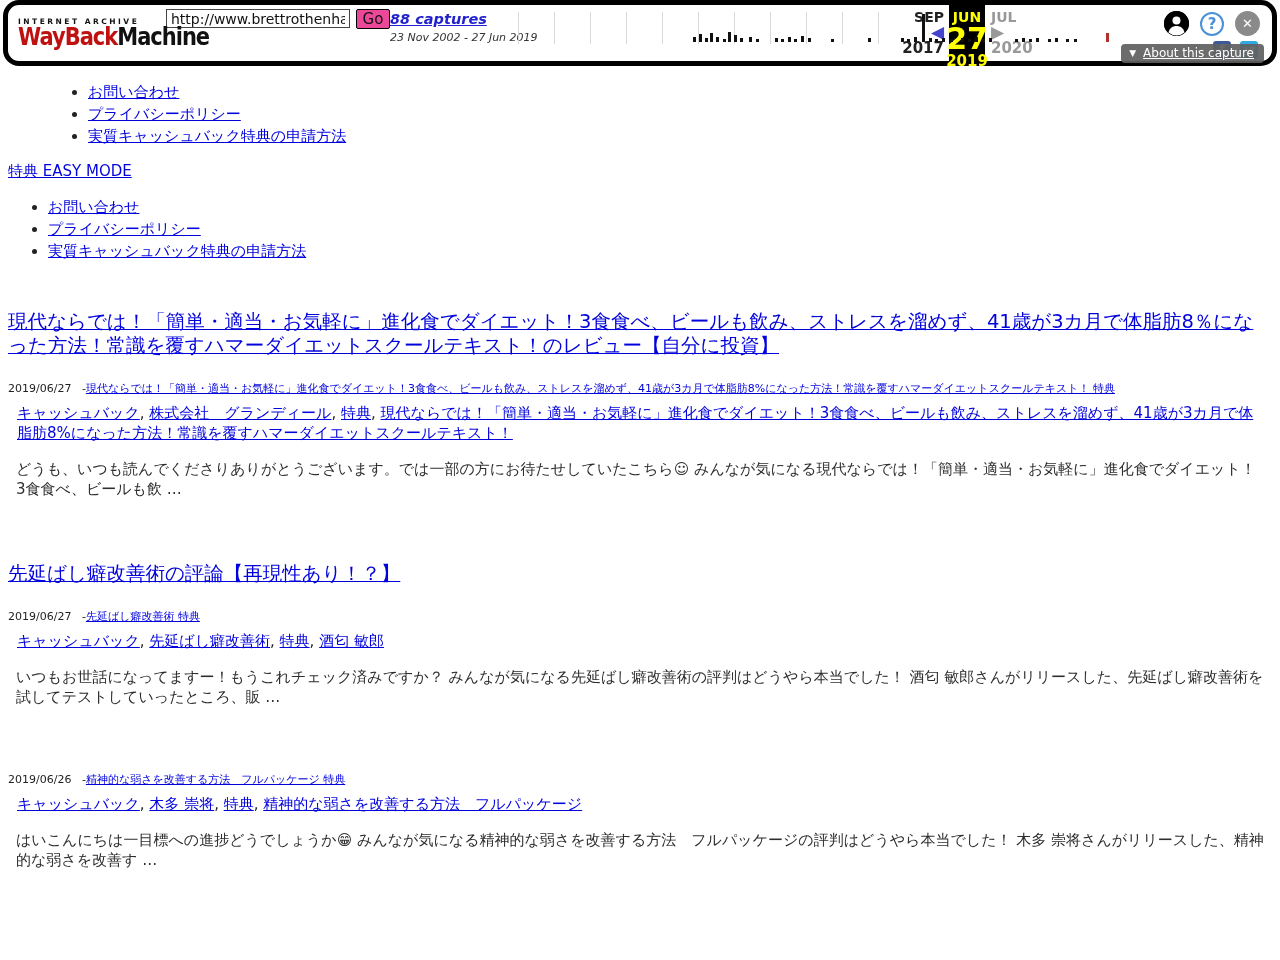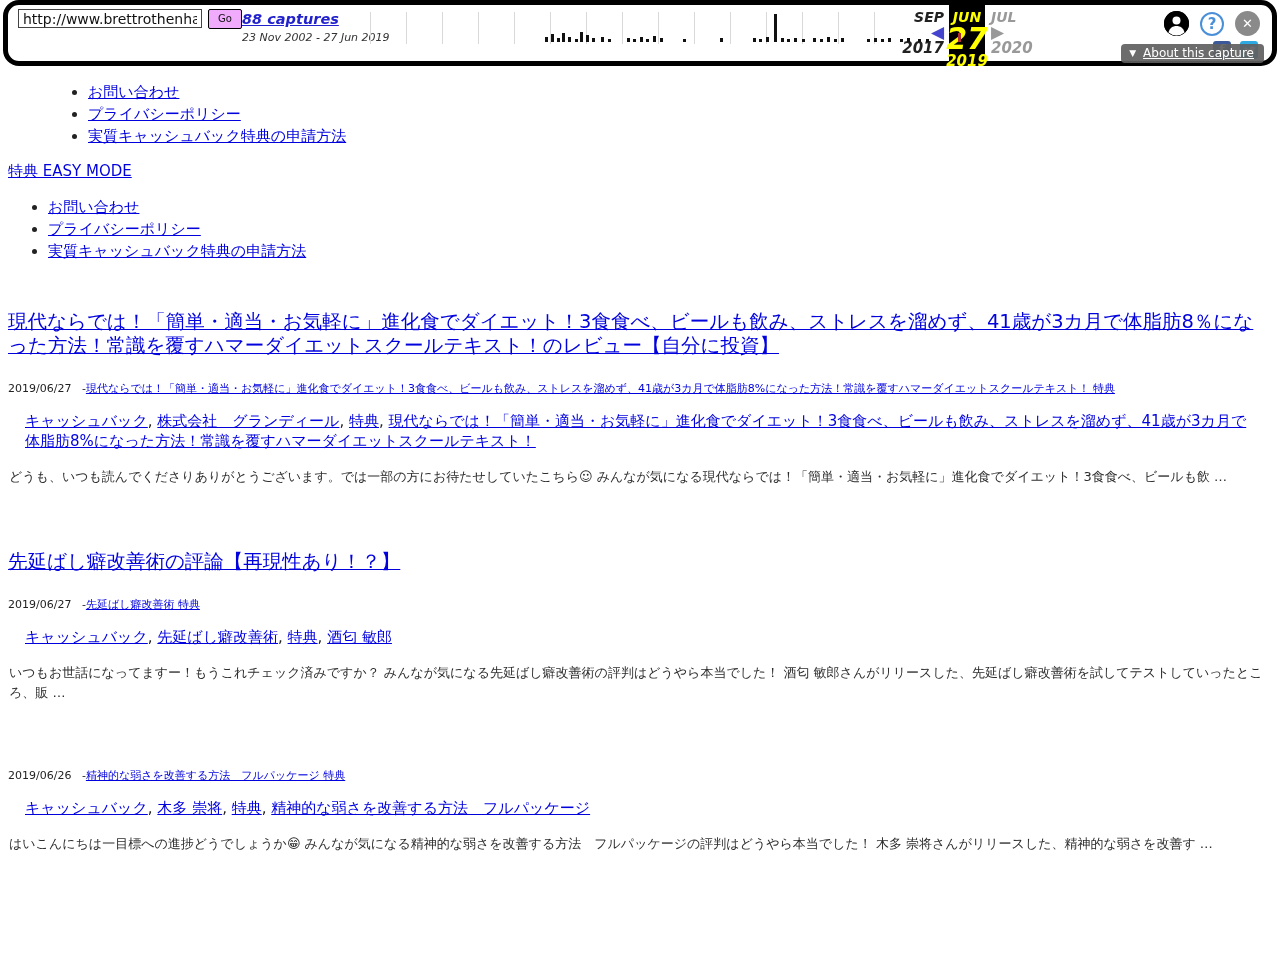--- a/index.html
+++ b/index.html
@@ -19,38 +19,38 @@
   .wb-logo-main .red { color:#c01111; }
   .wb-logo-main .blk { color:#111; }
 
   .wb-middle { flex:1; display:flex; flex-direction:row; padding-top:2px; }
   .wb-urlrow { display:flex; gap:6px; }
   .wb-url {
     flex:1; height:19px; border:1px solid #444; font-size:14px; padding:0 4px;
     font-family:"DejaVu Sans","Liberation Sans",sans-serif; color:#111;
   }
   .wb-go {
-    width:34px; height:20px; background:#f0abfc; border:1px solid #000; border-radius:2px;
-    font-size:10px; line-height:16px; color:#111; padding:0;
+    width:34px; height:20px; background:#ec4899; border:1px solid #000; border-radius:2px;
+    font-size:15px; line-height:16px; color:#111; padding:0;
     font-family:"DejaVu Sans","Liberation Sans",sans-serif;
   }
   .wb-row2 { display:flex; flex:1; }
   .wb-captures { width:128px; padding-top:0;font-style:italic; }
   .wb-captures a { font-size:14.5px; font-weight:bold; color:#2222cc; }
   .wb-range { font-size:11px; color:#333; margin-top:3px; white-space:nowrap; }
 
   .wb-spark {
     position:relative; flex:1; height:32px; margin-top:3px; overflow:visible;
     background:repeating-linear-gradient(to right,#d9d9d9 0 1px,transparent 1px 36px);
   }
   .wb-spark .bar { position:absolute; bottom:2px; width:3px; background:#111; }
   .wb-spark .hl { position:absolute; background:#ffffcc; border-left:1px solid #e6e6b8; border-right:1px solid #e6e6b8; z-index:-1; }
   .wb-spark .redbar { position:absolute; bottom:2px; width:3px; background:#b03030; }
 
-  .wb-monthnav { display:flex; height:100%;font-style:italic; }
+  .wb-monthnav { display:flex; height:100%; }
   .mn-col { display:flex; flex-direction:column; justify-content:space-between; line-height:1; padding:3px 0 4px; }
   .mn-prev { width:42px; align-items:flex-end; padding-right:5px; }
   .mn-cur  { width:36px; align-items:center; background:#000; color:#ffff00; margin:-2px 0; padding-top:5px; padding-bottom:6px; }
   .mn-next { width:46px; align-items:flex-start; padding-left:6px; color:#999; }
   .mn-m { font-size:14px; font-weight:bold; }
   .mn-day { font-size:30px; font-weight:bold; }
   .mn-y { font-size:15px; font-weight:bold; }
   .mn-arrow { font-size:17px; line-height:1; cursor:pointer; }
   .mn-prev .mn-arrow { color:#4444cc; }
   .mn-next .mn-arrow { color:#999; }
@@ -81,27 +81,31 @@
   h1.site-title { font-size:29px; margin:27px 0 22px; color:#111; font-weight:bold; letter-spacing:0.5px; }
   .subtitle { margin:0 0 8px; font-size:15px; }
 
   .article { margin-top:49px; }
   .article + .article { margin-top:63px; }
   .article h2 { margin:0; font-size:19.5px; line-height:1.23; }
   .article h2 a { font-weight:normal; }
   .article .meta { margin:21px 0 0; font-size:11px; line-height:20px; }
   .article .meta .date { color:#222; }
   .article .meta .dash { color:#222; white-space:pre; }
-  .article .tags { margin:12px; padding-left:5px; font-size:15px; line-height:20px; }
-  .article .excerpt { margin:16px 1px 0; font-size:13px; line-height:20px; color:#2d2d2d; }
+  .article .tags { margin:4px; padding-left:5px; font-size:15px; line-height:20px; }
+  .article .excerpt { margin:16px 8px 0; font-size:15px; line-height:20px; color:#2d2d2d; }
 </style>
 </head>
 <body>
 
 <div class="wb-toolbar">
+  <div class="wb-logo">
+    <div class="wb-logo-top">INTERNET ARCHIVE</div>
+    <div class="wb-logo-main"><span class="red">WayBack</span><span class="blk">Machine</span></div>
+  </div>
 
   <div class="wb-middle">
     <div class="wb-urlrow">
       <input class="wb-url" value="http://www.brettrothenhaus.com/" style="">
       <button class="wb-go">Go</button>
     </div>
     <div class="wb-row2">
       <div class="wb-captures">
         <a>88 captures</a>
         <div class="wb-range">23 Nov 2002 - 27 Jun 2019</div>

